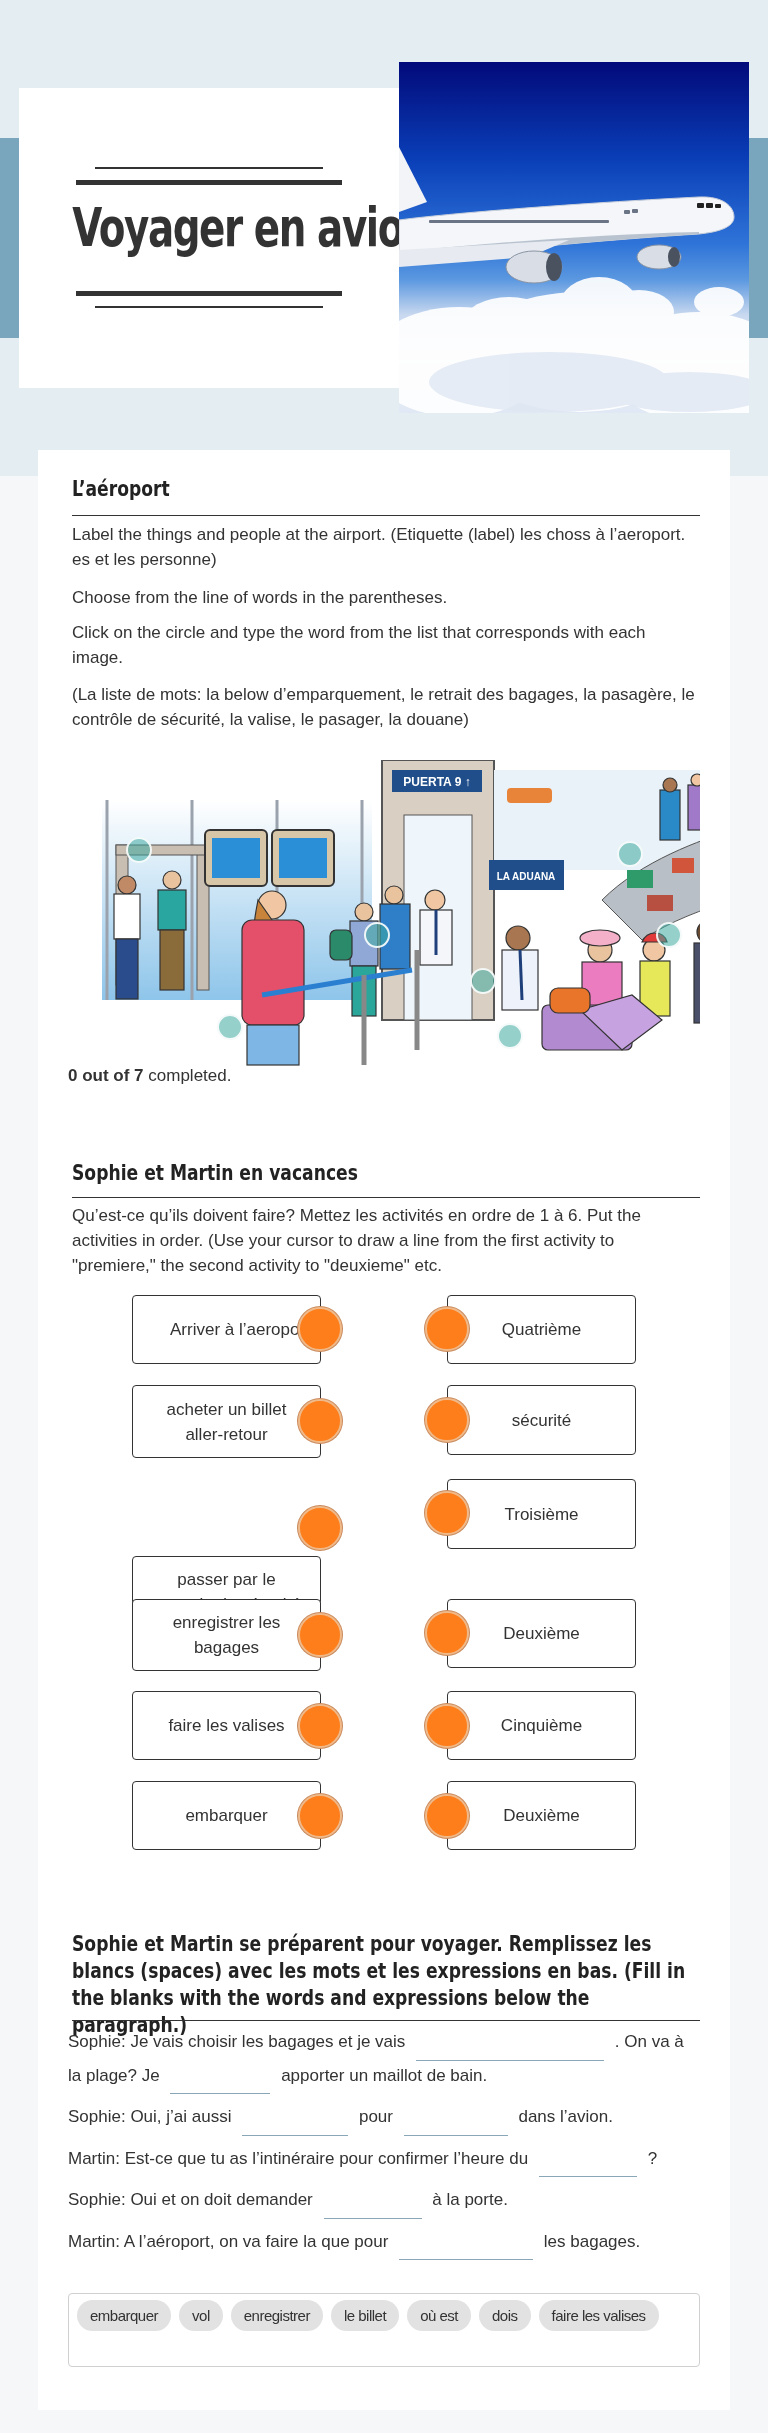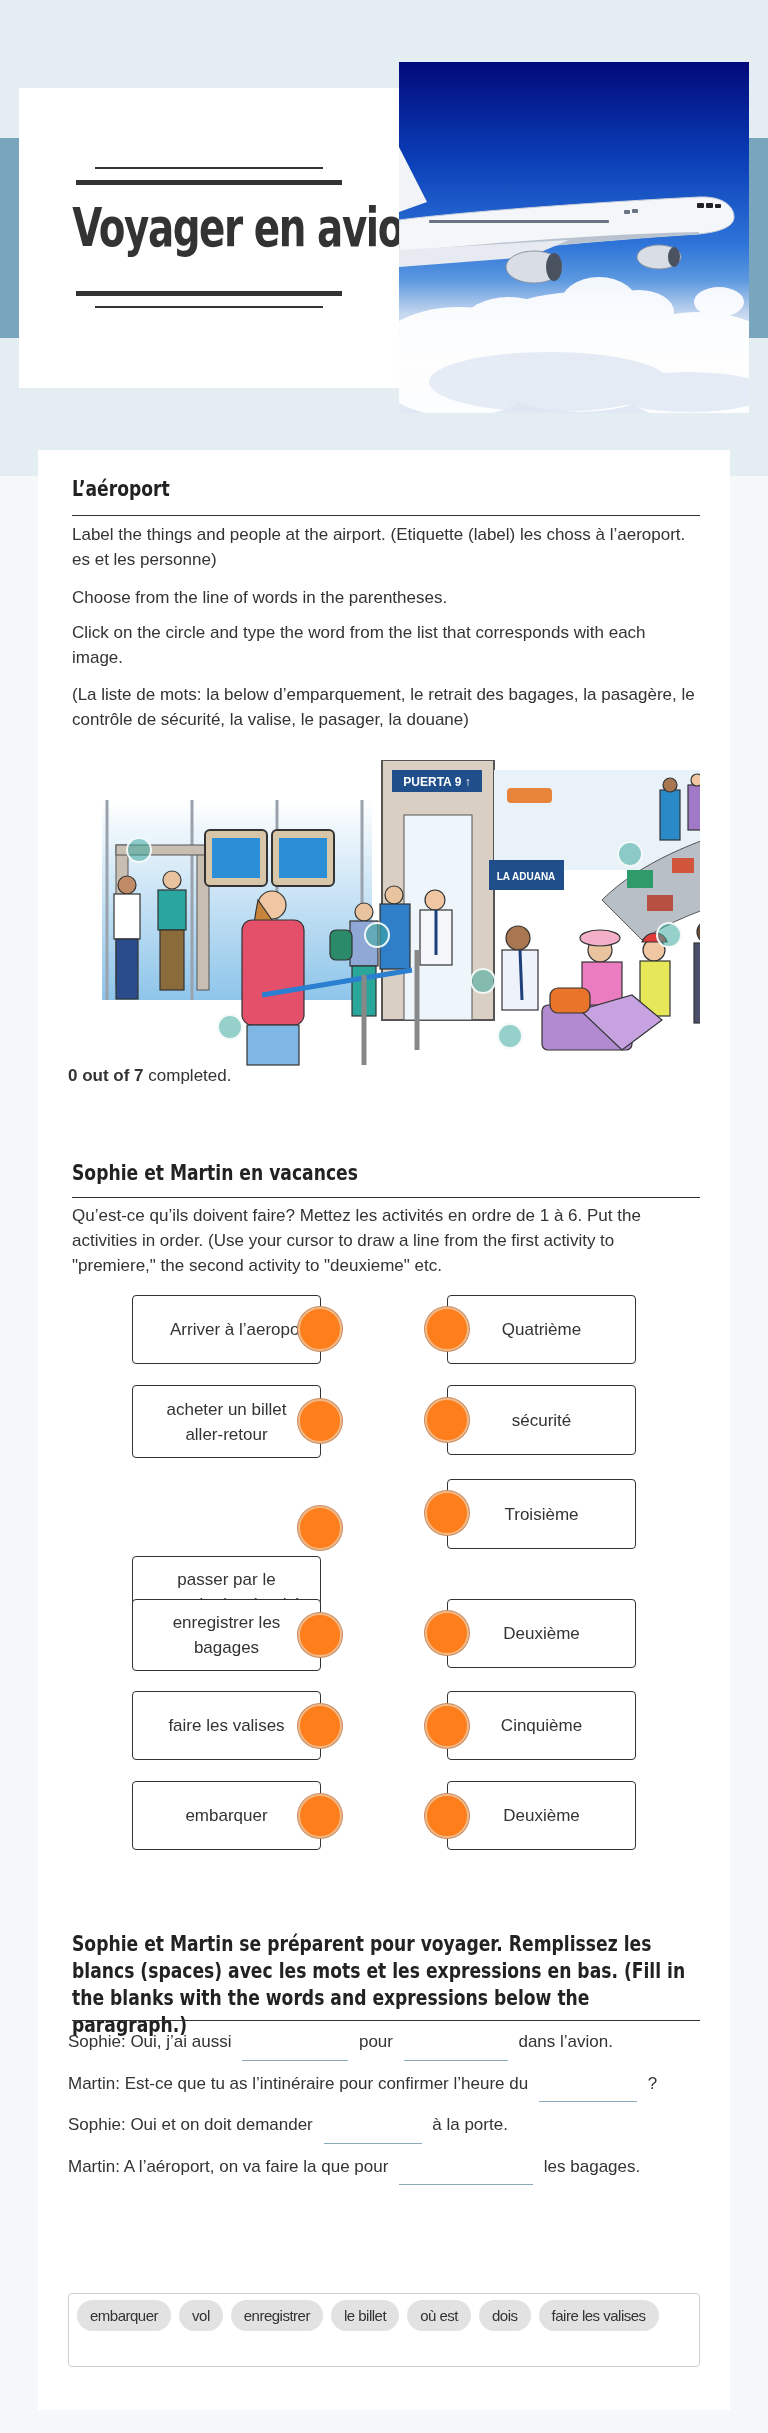--- a/index.html
+++ b/index.html
@@ -284,20 +284,27 @@
       <span>Deuxième</span>
     </div>
   <div class="dot" style="left:425px;top:1794px"></div>
 </div>
 
 <h2 class="sec-heading h3">Sophie et Martin se préparent pour voyager.   Remplissez les blancs (spaces) avec les mots et les expressions en bas. (Fill in the blanks with the words and expressions below the paragraph.)</h2>
 <div class="sec-rule r3"></div>
 
 <div class="cloze">
   <p>
+    <span>Sophie: Je vais choisir les bagages et je vais</span>
+    <input class="blank" style="width: 188px;" value="">
+    <span>. On va à la plage? Je</span>
+    <input class="blank" style="width: 100px;" value="">
+    <span>apporter un maillot de bain.</span>
+  </p>
+  <p>
     <span>Sophie: Oui, j’ai aussi</span>
     <input class="blank" style="width: 106px;" value="">
     <span>pour</span>
     <input class="blank" style="width: 104px;" value="">
     <span>dans l’avion.</span>
   </p>
   <p>
     <span>Martin: Est-ce que tu as l’intinéraire pour confirmer l’heure du</span>
     <input class="blank" style="width: 98px;" value="">
     <span>?</span>

